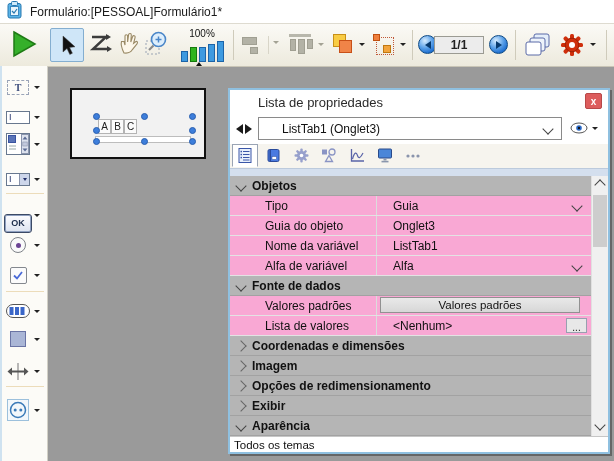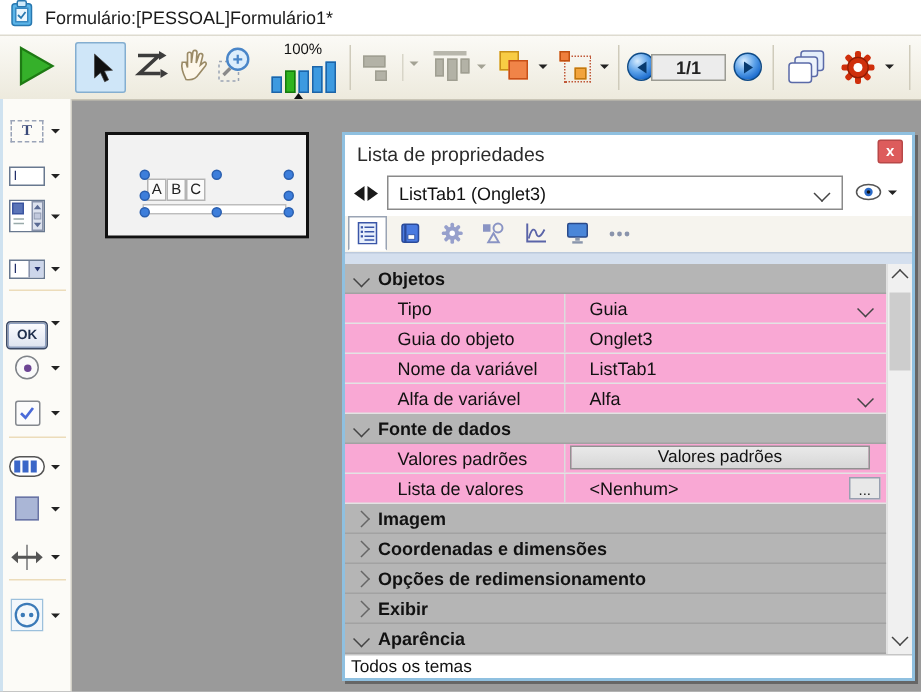--- a/index.html
+++ b/index.html
@@ -59,29 +59,29 @@
   
   .form{position:absolute;left:70px;top:88px;width:136px;height:71px;background:#f2f2f2;border:2px solid #111;box-sizing:border-box;}
   .ftab{position:absolute;width:13px;height:15px;background:#fbfbfb;border:1px solid #b4b4b4;box-sizing:border-box;
         font-size:10px;color:#222;display:flex;align-items:center;justify-content:center;}
   .fbar{position:absolute;left:95px;top:136px;width:96px;height:7px;background:#fff;border:1px solid #bdbdbd;box-sizing:border-box;}
   .handle{position:absolute;width:7px;height:7px;border-radius:50%;background:#3d7edb;border:1px solid #2a5faf;box-sizing:border-box;}
   
   .ppanel{position:absolute;left:228px;top:88px;width:382px;height:366px;border:2px solid #8fc0e0;
           background:#fff;box-sizing:border-box;box-shadow:2px 2px 0 rgba(40,40,40,.45);}
   .ptitle{position:absolute;left:0;top:0;width:378px;height:24px;background:#fff;display:flex;align-items:center;}
-  .ptitle .ptext{font-size:13px;color:#2b2b2b;padding-left:8px;}
+  .ptitle .ptext{font-size:13px;color:#2b2b2b;padding-left:8px;margin-left:20px;}
   .pclose{position:absolute;right:6px;top:3px;width:17px;height:16px;background:#dd5c5c;border:1px solid #b84848;
           border-radius:2px;color:#fff;font-size:10px;font-weight:bold;display:flex;align-items:center;justify-content:center;box-sizing:border-box;}
   .pselrow{position:absolute;left:0;top:24px;width:378px;height:30px;background:#fff;}
   .navarrows{position:absolute;left:6px;top:10px;display:flex;gap:2px;}
   .tri-bl{width:0;height:0;border-top:5px solid transparent;border-bottom:5px solid transparent;border-right:7px solid #1a1a1a;}
   .tri-br{width:0;height:0;border-top:5px solid transparent;border-bottom:5px solid transparent;border-left:7px solid #1a1a1a;}
   .pcombo{position:absolute;left:28px;top:3px;width:304px;height:23px;border:1px solid #8a8a8a;background:#fff;
-          box-sizing:border-box;display:flex;align-items:center;font-size:12px;color:#111;padding-left:7px;}
+          box-sizing:border-box;display:flex;align-items:center;font-size:12px;color:#111;padding-left:23px;}
   .chev{display:inline-block;width:7px;height:7px;border-right:1.6px solid #444;border-bottom:1.6px solid #444;}
   .chev.down{transform:rotate(45deg);}
   .chev.right{transform:rotate(-45deg);border-color:#666;}
   .chev.up{transform:rotate(-135deg);}
   .pcombo .chev{position:absolute;right:9px;top:7px;}
   .eyegrp{position:absolute;left:340px;top:8px;display:flex;align-items:center;gap:4px;}
   .ptabs{position:absolute;left:0;top:54px;width:378px;height:24px;background:#f6f4ee;display:flex;padding-left:2px;box-sizing:border-box;}
   .ptab{width:26px;height:23px;display:flex;align-items:center;justify-content:center;margin-right:2px;}
   .ptab.sel{background:#fff;border:1px solid #9aa4b4;border-bottom:1px solid #fff;box-sizing:border-box;}
   .ptabsep{position:absolute;left:0;top:78px;width:378px;height:8px;background:#d4dfee;border-top:1px solid #bccadc;box-sizing:border-box;}
@@ -546,28 +546,28 @@
           <span class="val">&lt;Nenhum&gt;</span>
           <span class="chev down vchev dots3"></span>
           <span class="ellbtn">...</span>
         </span>
       </div>
 
       <div class="thead">
         <span class="chevwrap">
             <span class="chev right"></span>
           </span>
-        <span>Imagem</span>
+        <span>Coordenadas e dimensões</span>
       </div>
 
       <div class="thead">
         <span class="chevwrap">
             <span class="chev right"></span>
           </span>
-        <span>Coordenadas e dimensões</span>
+        <span>Imagem</span>
       </div>
 
       <div class="thead">
         <span class="chevwrap">
             <span class="chev right"></span>
           </span>
         <span>Opções de redimensionamento</span>
       </div>
 
       <div class="thead">

